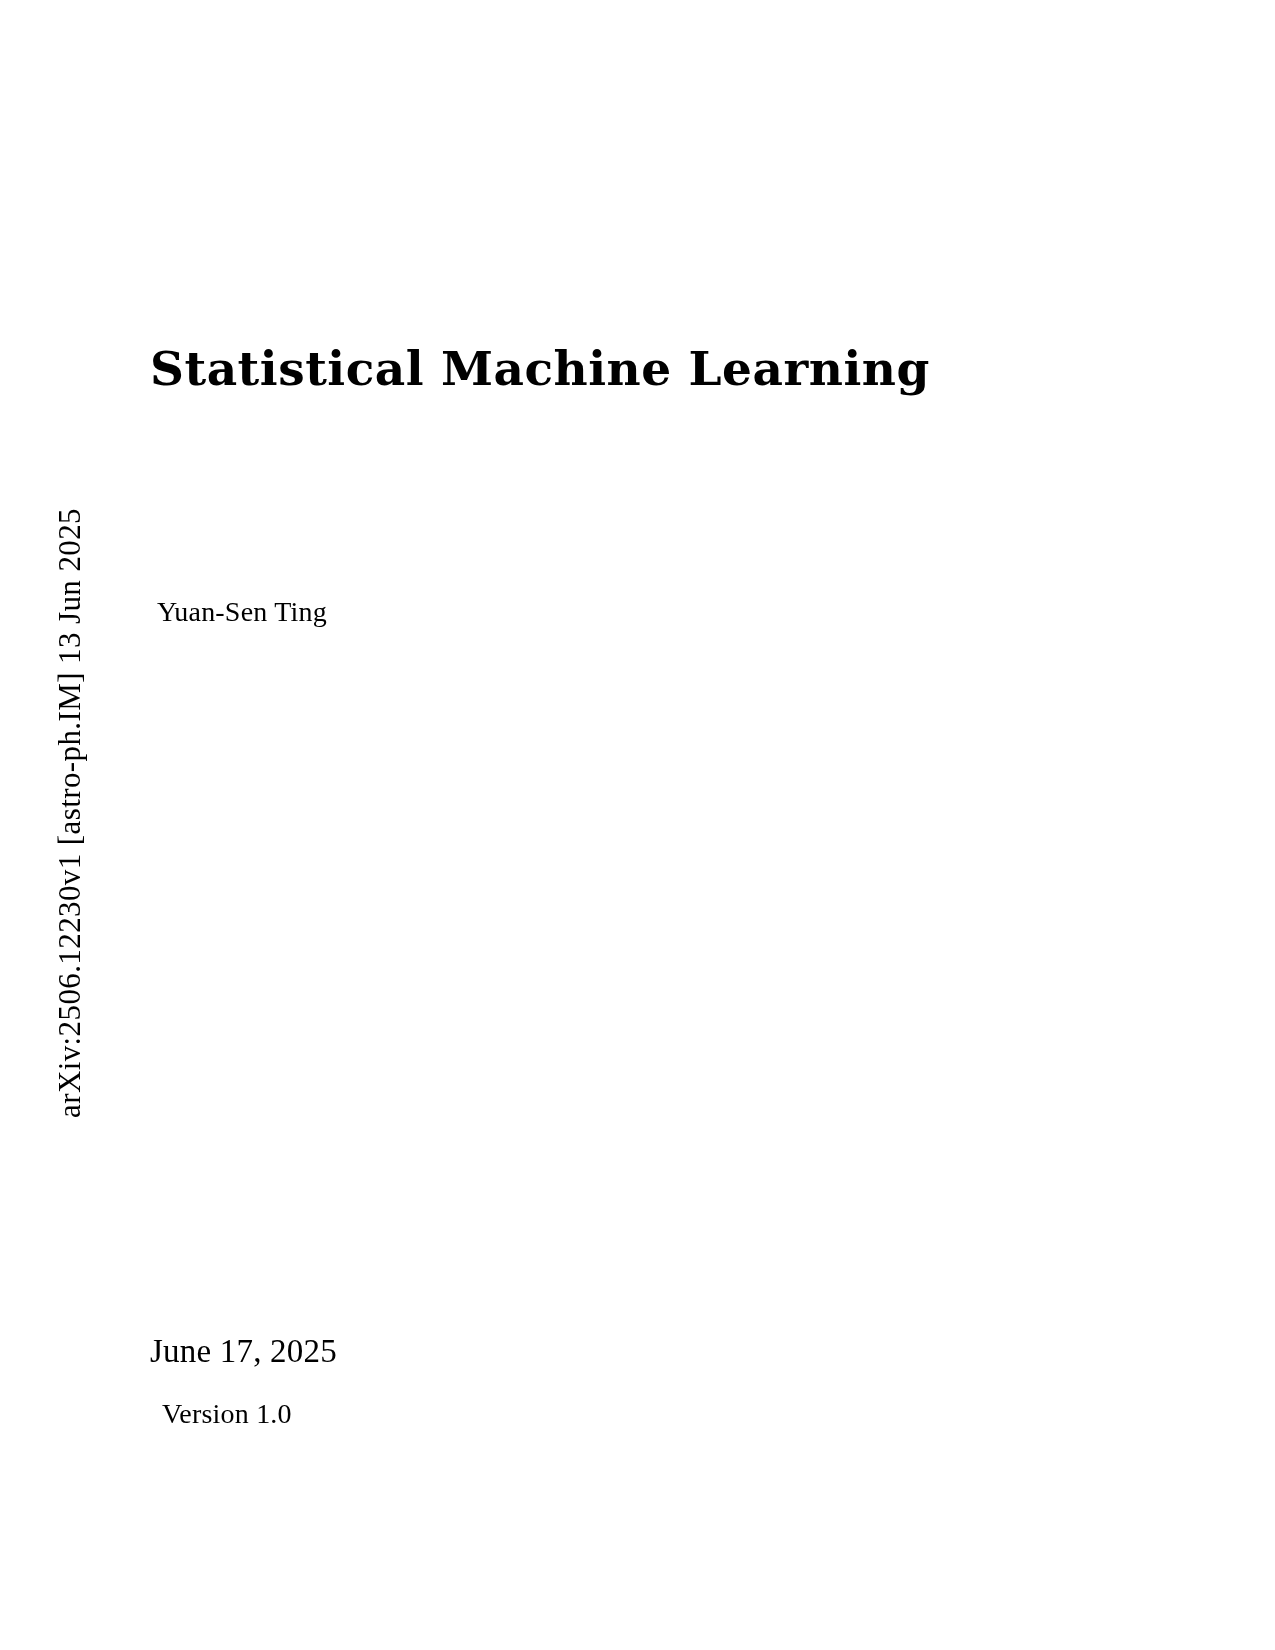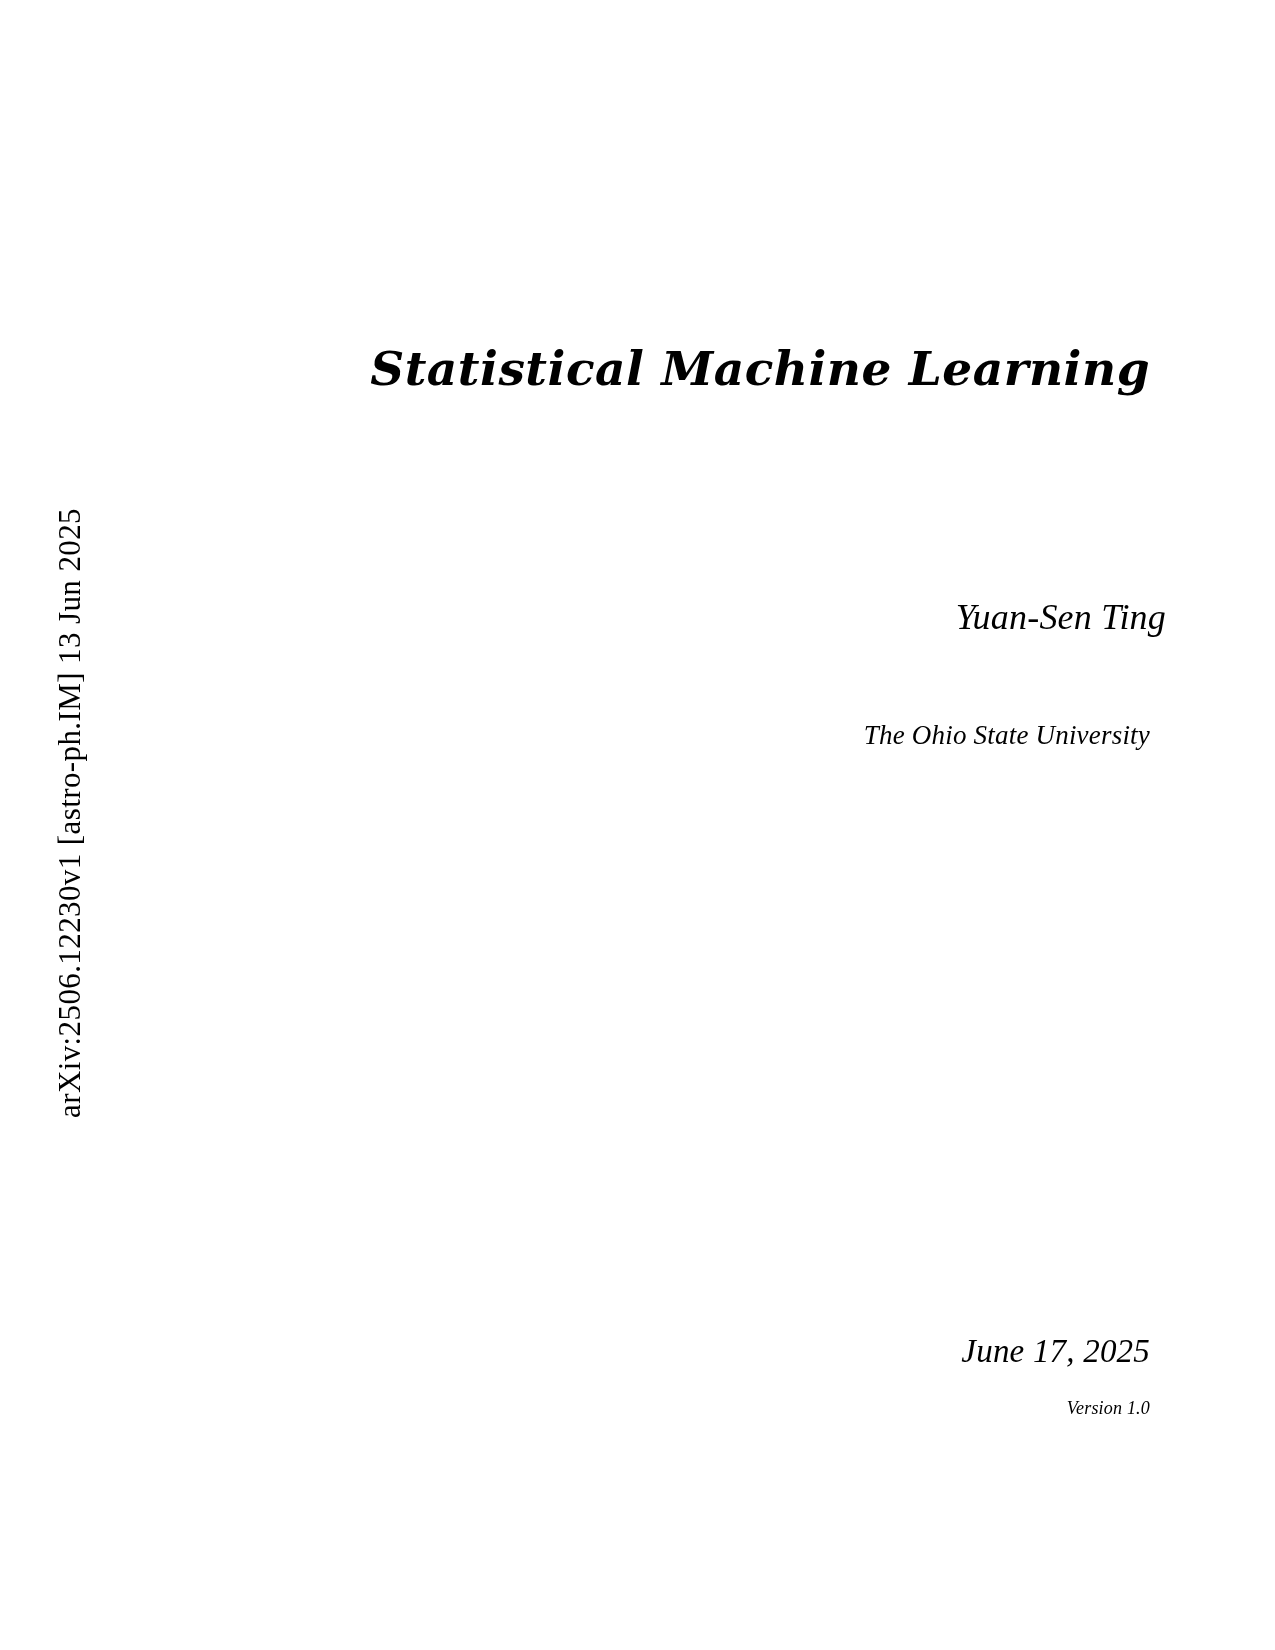--- a/index.html
+++ b/index.html
@@ -40,43 +40,42 @@
     color: #000000;
   }
 
   
   .content {
     position: absolute;
     left: 150px;
     top: 0;
     width: 1000px;
     height: 1650px;
-    text-align: right;
-    font-style: italic;
+    text-align: left;
   }
 
   .title {
     position: absolute;
     left: 0;
     top: 320px;
     width: 1000px;
     font-family: "DejaVu Serif", serif;
     font-weight: bold;
     font-size: 47px;
     line-height: 98px;
     letter-spacing: 0.5px;
   }
   .title-line { display: block; }
 
   .author {
     position: absolute;
-    left: 16px;
+    left: 7px;
     top: 596px;
     width: 1000px;
-    font-size: 36px;
+    font-size: 28px;
     letter-spacing: 0.2px;
   }
 
   .affiliation {
     position: absolute;
     left: 0;
     top: 720px;
     width: 1000px;
     font-size: 27px;
     letter-spacing: 0.2px;
@@ -86,44 +85,43 @@
     position: absolute;
     left: 0;
     top: 1333px;
     width: 1000px;
     font-size: 33px;
     letter-spacing: 0.2px;
   }
 
   .version {
     position: absolute;
-    left: 0;
+    left: 12px;
     top: 1398px;
     width: 1000px;
-    font-size: 18px;
+    font-size: 28px;
     letter-spacing: 0.2px;
   }
 </style>
 </head>
 <body>
 
 <div class="page">
 
   <div class="arxiv-stamp">
     <div class="arxiv-stamp-text">arXiv:2506.12230v1  [astro-ph.IM]  13 Jun 2025</div>
   </div>
 
   <div class="content">
 
     <div class="title">
       <span class="title-line">Statistical Machine Learning</span>
     </div>
 
     <div class="author">Yuan-Sen Ting</div>
 
-    <div class="affiliation">The Ohio State University</div>
 
     <div class="date">June 17, 2025</div>
 
     <div class="version">Version 1.0</div>
 
   </div>
 </div>
 
 </body></html>

